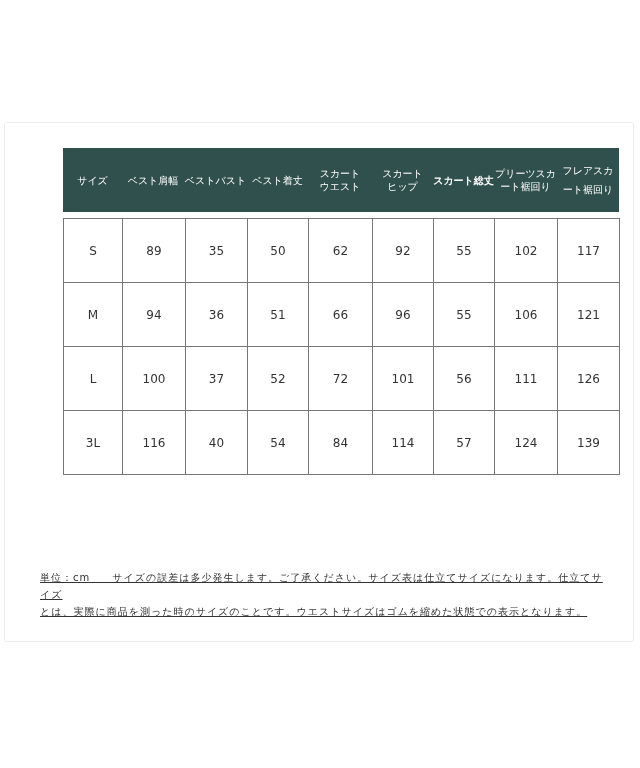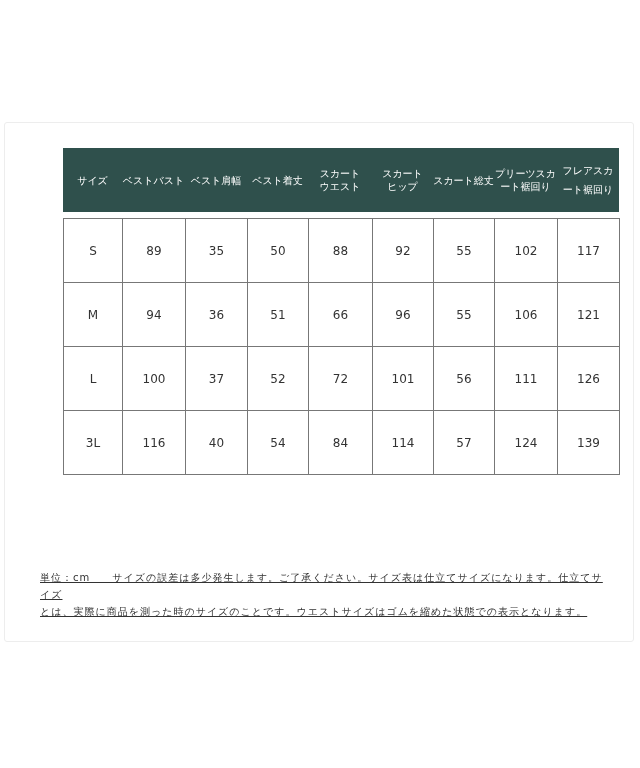--- a/index.html
+++ b/index.html
@@ -47,21 +47,21 @@
     color: var(--header-text, #ffffff);
     font-size: 10px;
     line-height: 13px;
     text-align: center;
     box-sizing: border-box;
   }
   .th span { display: block; }
   .th span:empty { display: none; }
   .w0 { width: 59px; } .w1 { width: 63px; } .w2 { width: 62px; }
   .w3 { width: 61px; } .w4 { width: 64px; } .w5 { width: 61px; }
-  .w6 { width: 61px; } .w7 { width: 63px; } .w8 { width: 62px; gap: 6px; }
+  .w6 { width: 61px; font-weight: bold; } .w7 { width: 63px; } .w8 { width: 62px; gap: 6px; }
   table.body-grid {
     margin-top: 6px;
     border-collapse: collapse;
     table-layout: fixed;
     width: 556px;
   }
   table.body-grid td {
     border: 1px solid var(--cell-border, #777777);
     height: 63px;
     text-align: center;
@@ -87,25 +87,25 @@
 <body>
 
 <div class="page">
   <div class="panel"></div>
 
   <div class="table-wrap">
     <div class="thead">
       <div class="th w0">
           <span>サイズ</span>
         </div>
+      <div class="th w2">
+          <span>ベスト肩幅</span>
+        </div>
       <div class="th w1">
           <span>ベストバスト</span>
-        </div>
-      <div class="th w2">
-          <span>ベスト肩幅</span>
         </div>
       <div class="th w3">
           <span>ベスト着丈</span>
         </div>
       <div class="th w4">
           <span>スカート</span>
           <span>ウエスト</span>
         </div>
       <div class="th w5">
           <span>スカート</span>
@@ -135,21 +135,21 @@
         <col style="width:61px">
           <col style="width:63px">
           <col style="width:62px">
       </colgroup>
       <tbody>
         <tr>
           <td>S</td>
           <td>89</td>
           <td>35</td>
           <td>50</td>
-          <td>88</td>
+          <td>62</td>
           <td>92</td>
           <td>55</td>
           <td>102</td>
           <td>117</td>
         </tr>
         <tr>
           <td>M</td>
           <td>94</td>
           <td>36</td>
           <td>51</td>

